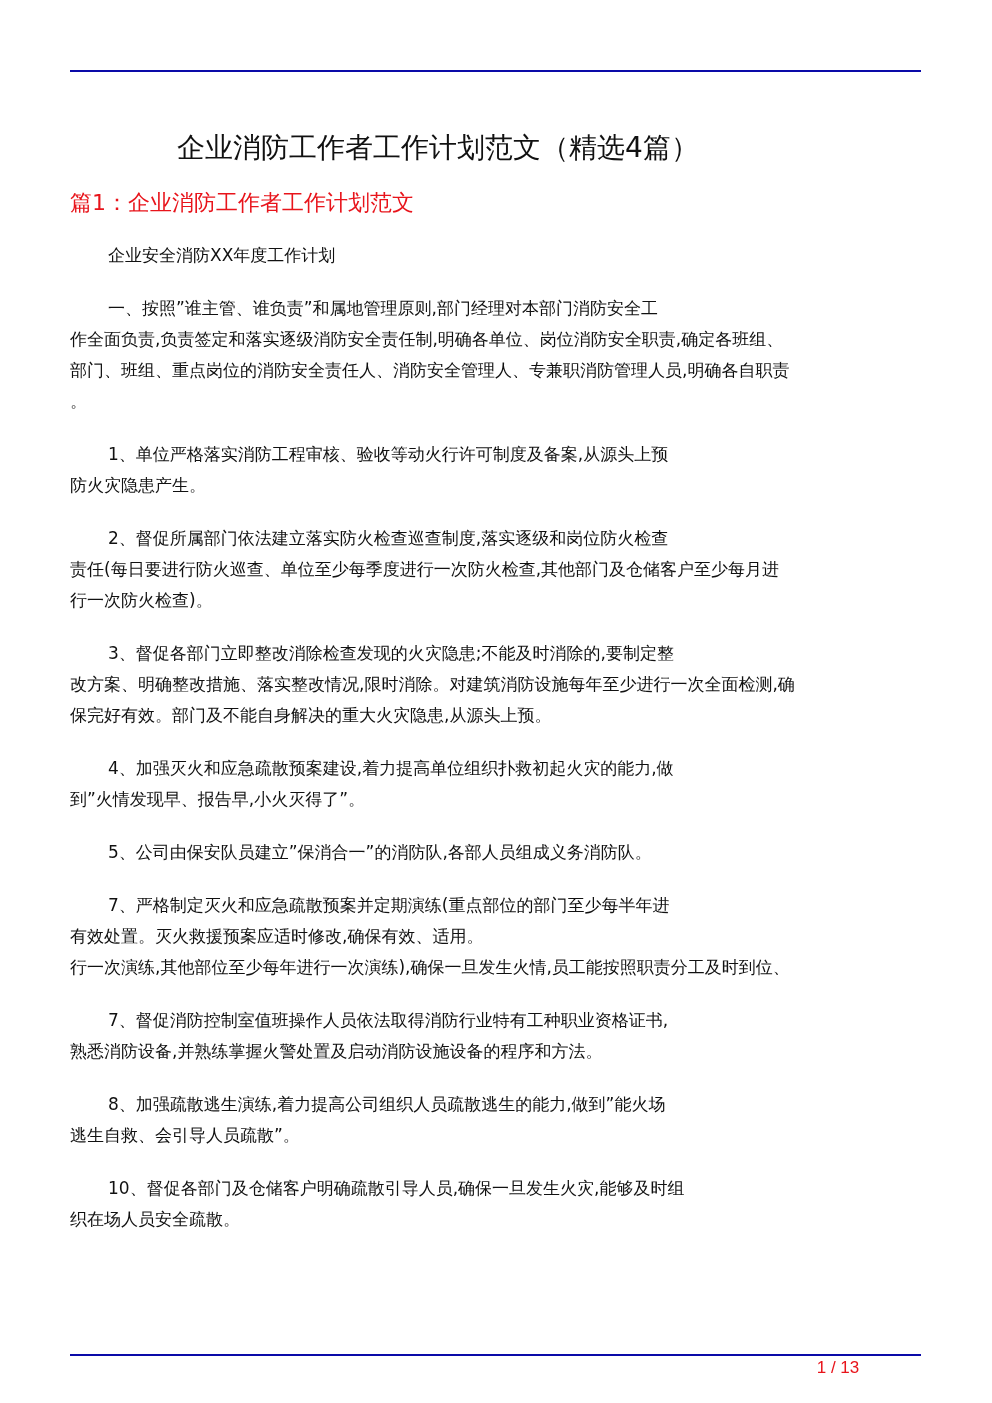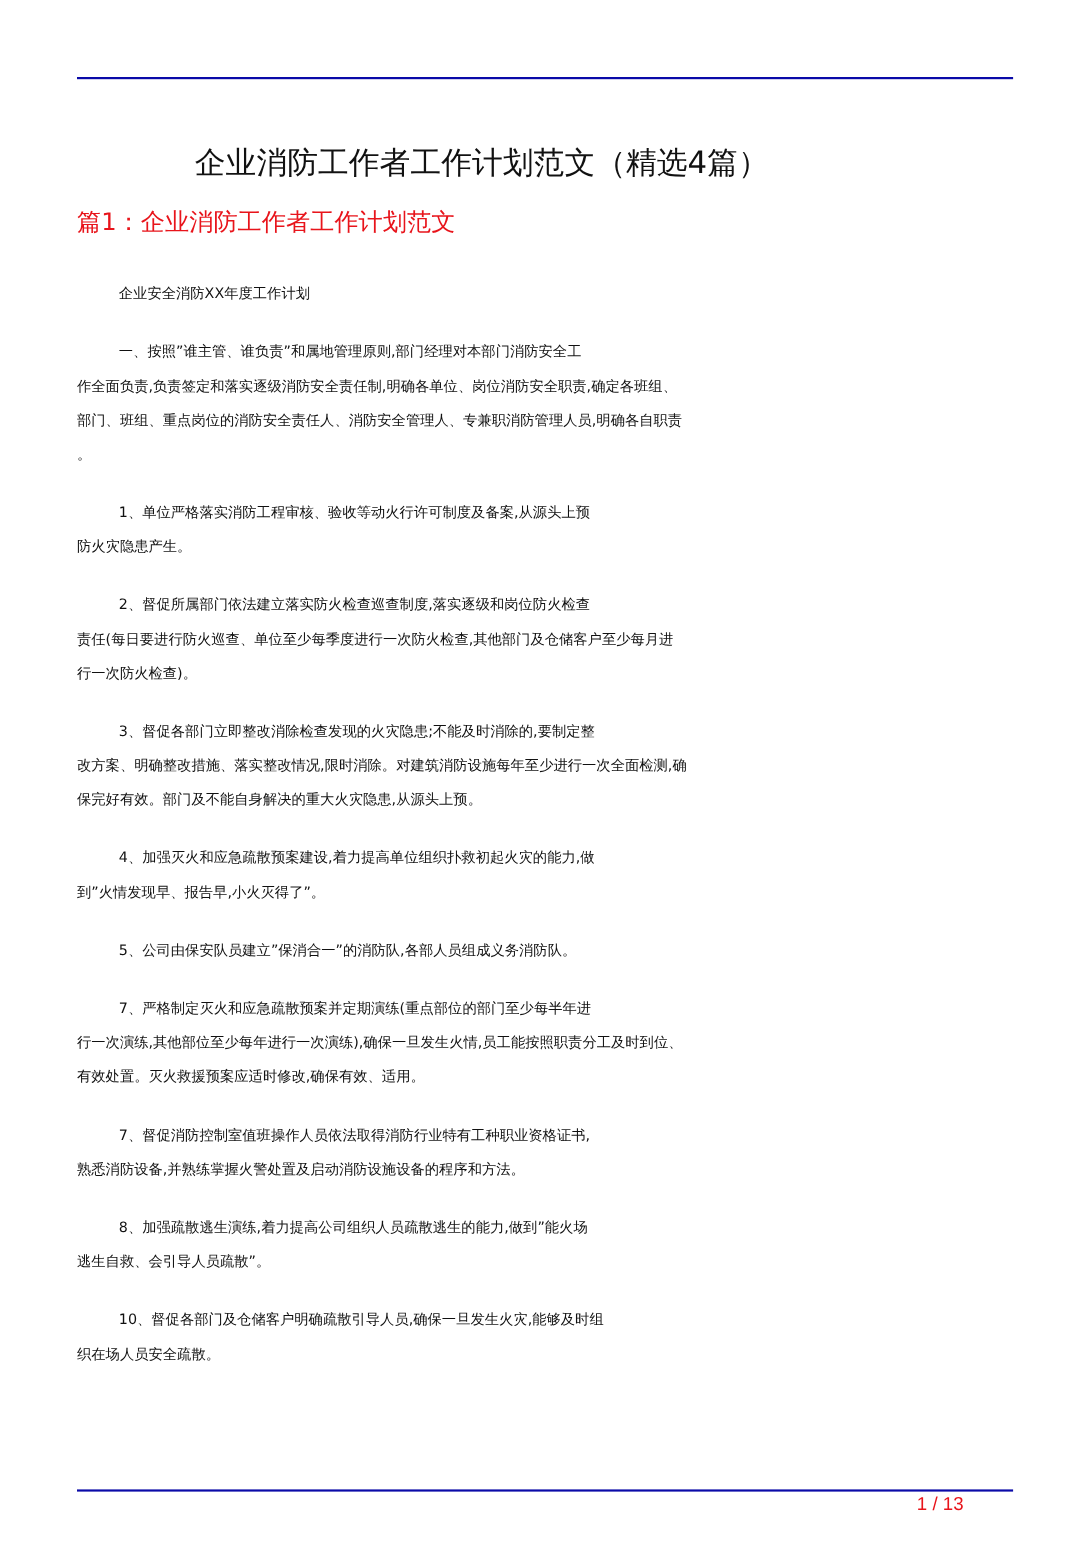--- a/index.html
+++ b/index.html
@@ -40,42 +40,42 @@
       position: absolute;
       top: 187px;
       left: 70px;
       font-size: 22px;
       line-height: 32px;
       color: #e8141b;
     }
     .body {
       position: absolute;
       left: 70px;
-      top: 252px;
+      top: 240px;
       width: 855px;
-      font-size: 13px;
+      font-size: 17px;
       line-height: 31px;
     }
     .para {
       margin: 0 0 22px 0;
       white-space: normal;
     }
     .para .line {
       display: block;
       white-space: nowrap;
     }
     .para .line.first {
       padding-left: 38px;
     }
     .page-num {
       position: absolute;
       top: 1357px;
       left: 800px;
       width: 76px;
-      text-align: right;
+      text-align: center;
       font-family: "Liberation Sans", sans-serif;
       font-size: 17px;
       line-height: 22px;
       color: #e8141b;
     }
   </style>
 </head>
 <body>
 
 <div class="rule top"></div>
@@ -117,22 +117,22 @@
     <span class="line first">4、加强灭火和应急疏散预案建设,着力提高单位组织扑救初起火灾的能力,做</span>
     <span class="line">到”火情发现早、报告早,小火灭得了”。</span>
   </p>
 
   <p class="para">
     <span class="line first">5、公司由保安队员建立”保消合一”的消防队,各部人员组成义务消防队。</span>
   </p>
 
   <p class="para">
     <span class="line first">7、严格制定灭火和应急疏散预案并定期演练(重点部位的部门至少每半年进</span>
+    <span class="line">有效处置。灭火救援预案应适时修改,确保有效、适用。</span>
     <span class="line">行一次演练,其他部位至少每年进行一次演练),确保一旦发生火情,员工能按照职责分工及时到位、</span>
-    <span class="line">有效处置。灭火救援预案应适时修改,确保有效、适用。</span>
   </p>
 
   <p class="para">
     <span class="line first">7、督促消防控制室值班操作人员依法取得消防行业特有工种职业资格证书,</span>
     <span class="line">熟悉消防设备,并熟练掌握火警处置及启动消防设施设备的程序和方法。</span>
   </p>
 
   <p class="para">
     <span class="line first">8、加强疏散逃生演练,着力提高公司组织人员疏散逃生的能力,做到”能火场</span>
     <span class="line">逃生自救、会引导人员疏散”。</span>

